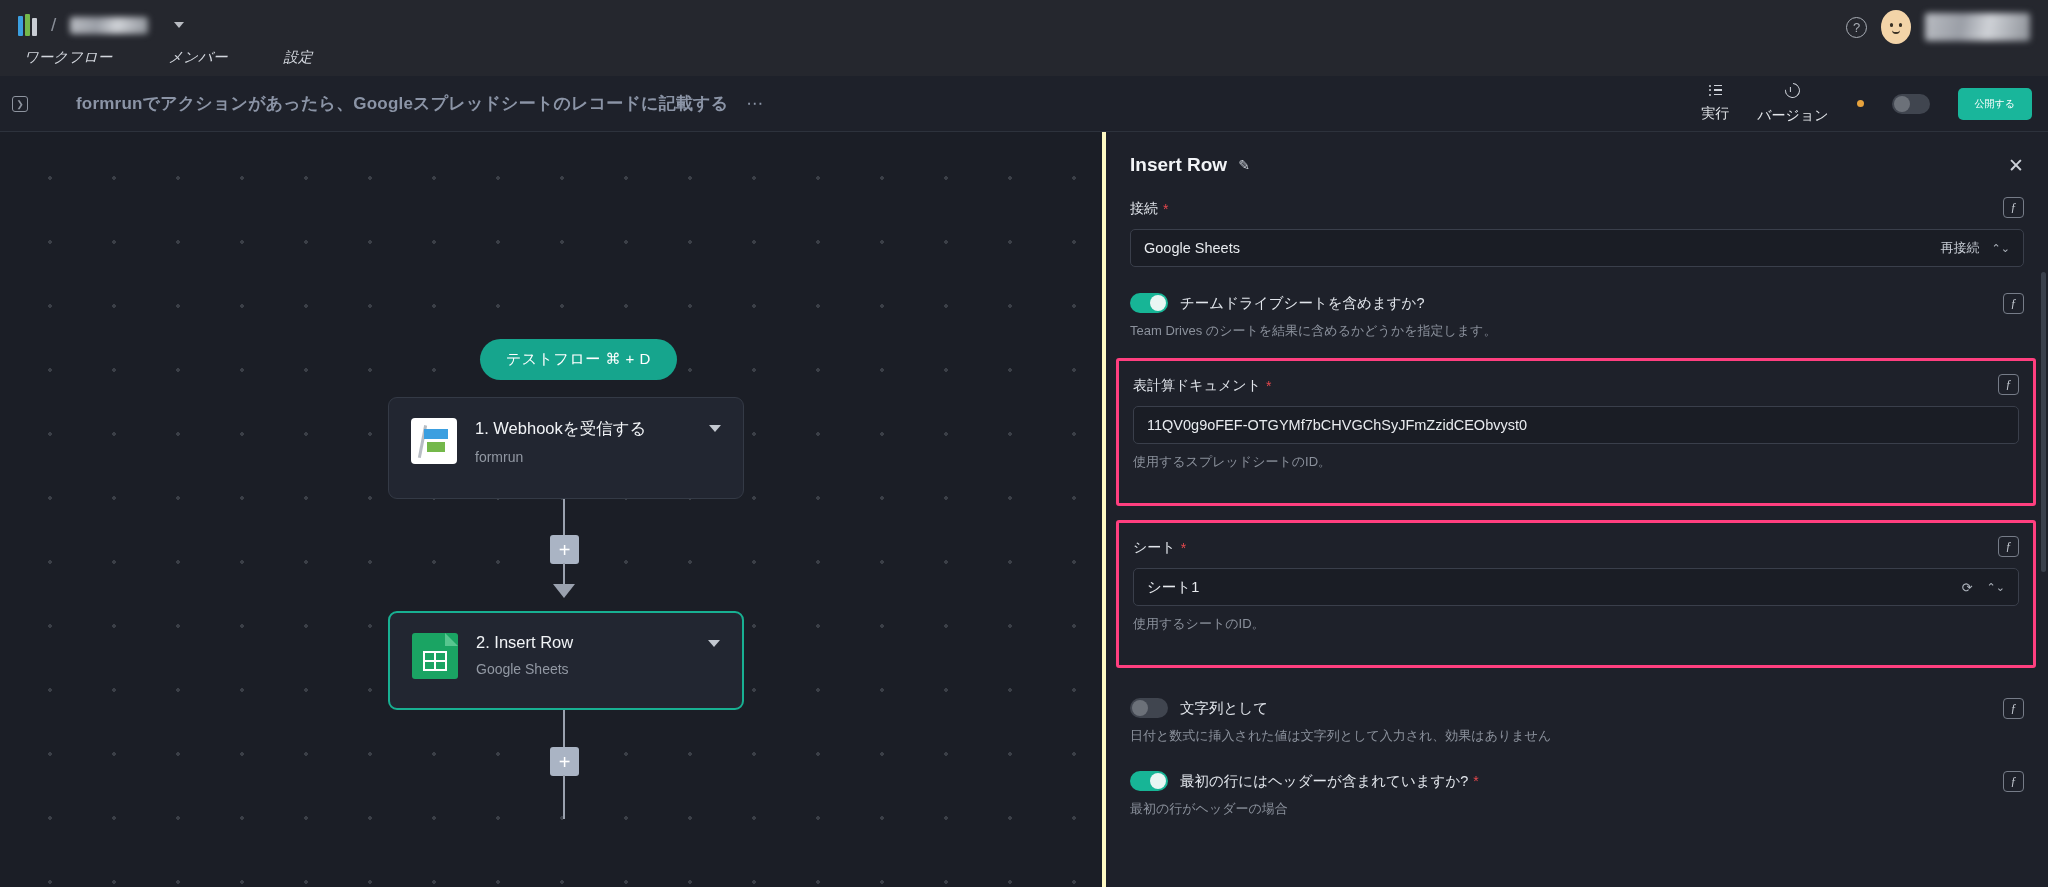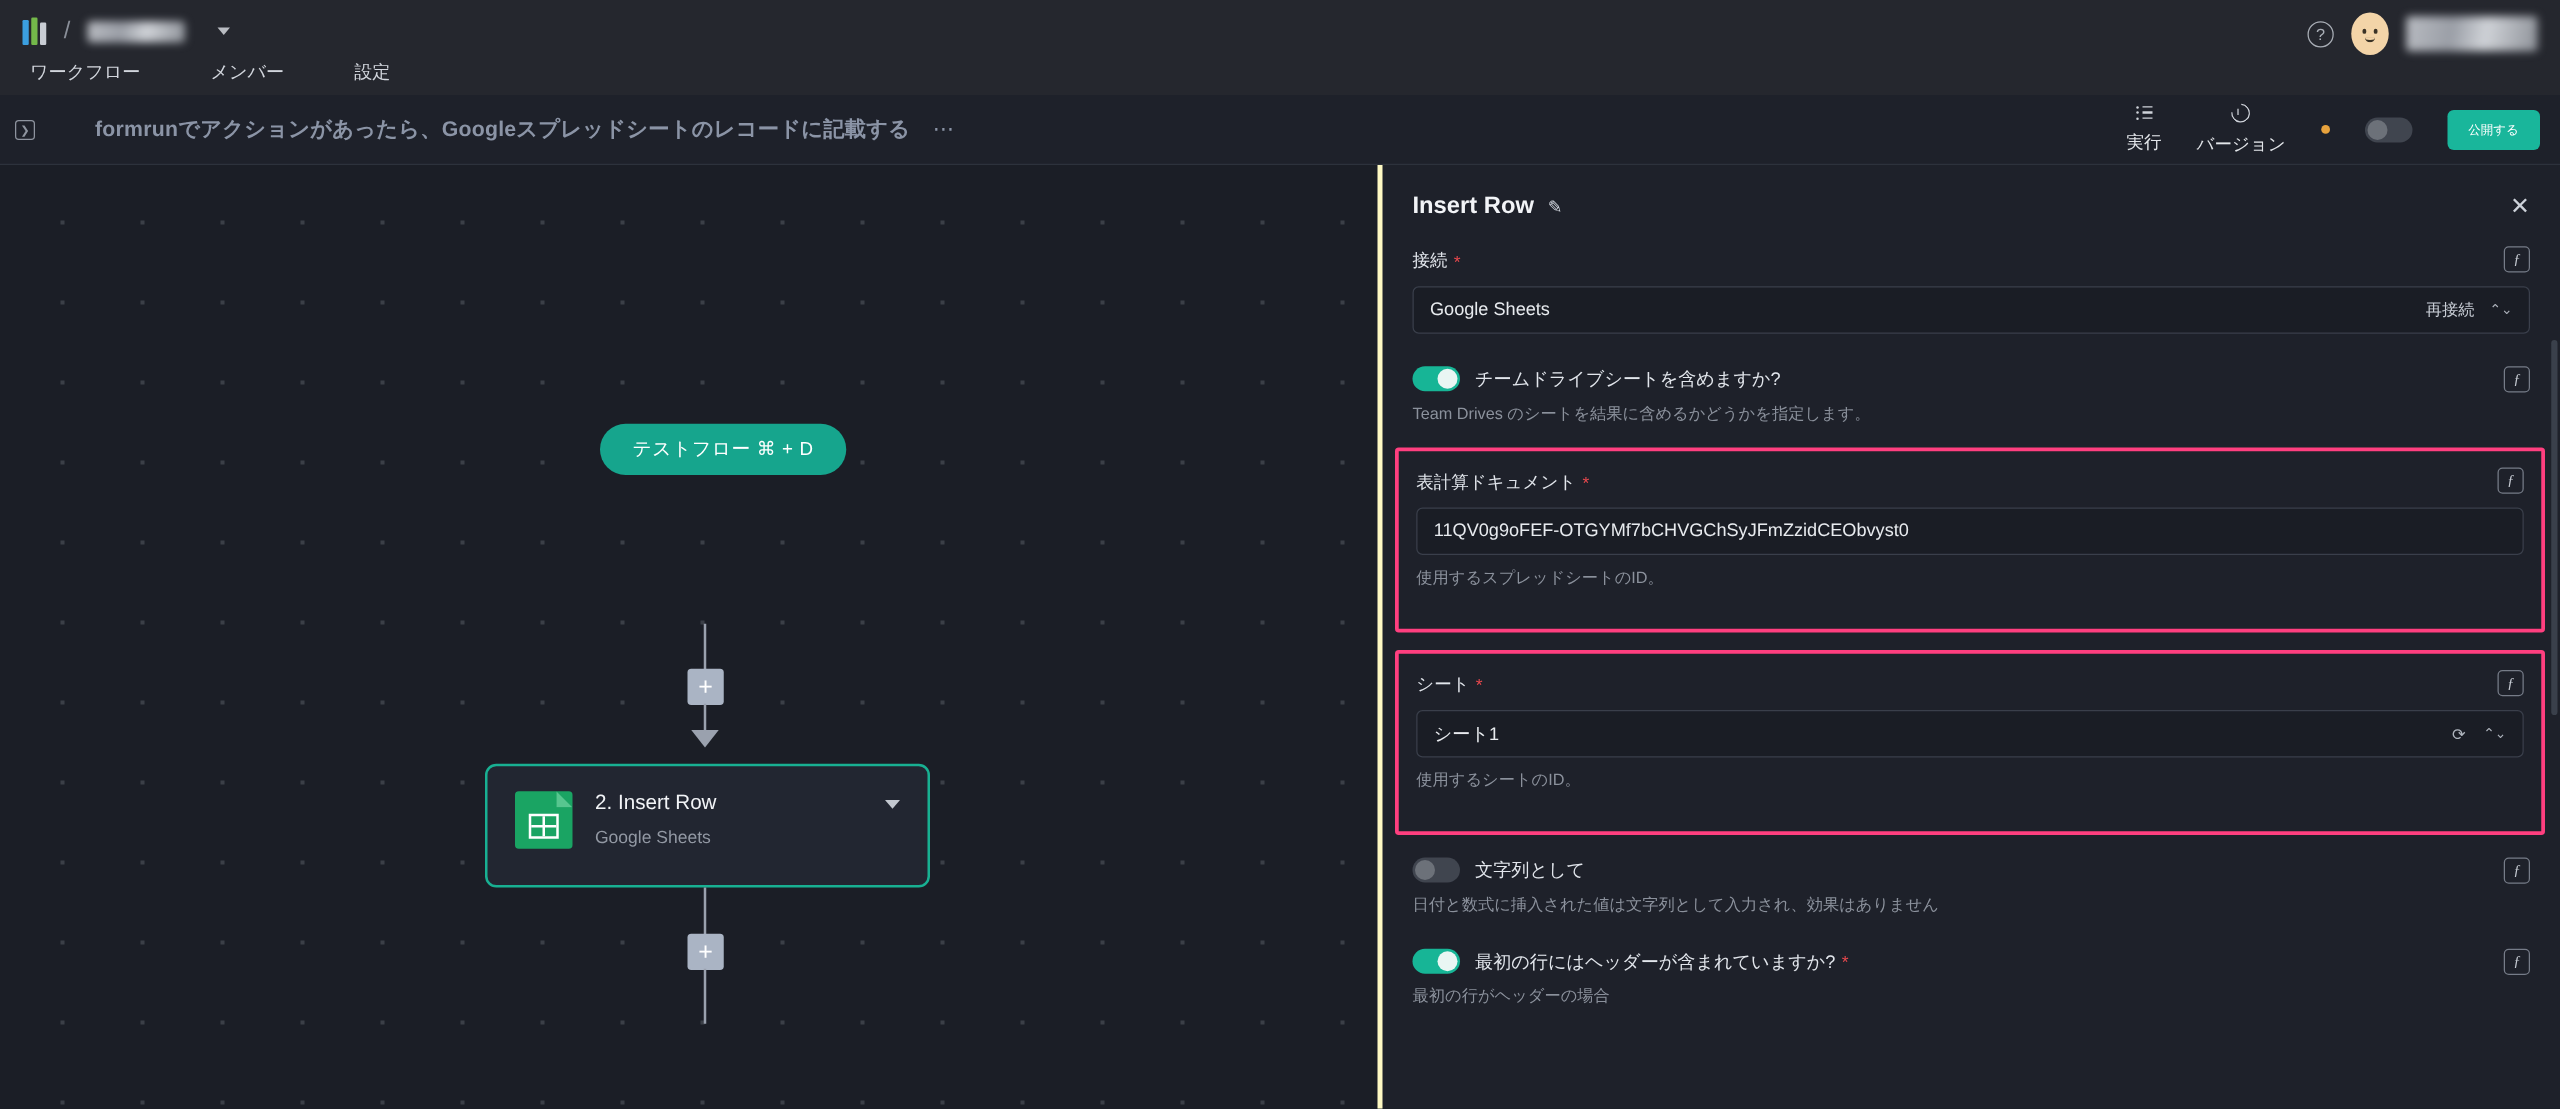--- a/index.html
+++ b/index.html
@@ -33,21 +33,21 @@
   .redact-team { width: 78px; height: 17px; }
   .chev-down {
     width: 0; height: 0; border-left: 5px solid transparent;
     border-right: 5px solid transparent; border-top: 6px solid #b9bcc2;
     margin-left: 16px;
   }
   .navtabs {
     position: absolute; left: 18px; top: 44px;
     display: flex; gap: 44px;
   }
-  .navtab { color: #d2d6dd; font-size: 14.5px; padding: 4px 6px; cursor: pointer; }
+  .navtab { color: #d2d6dd; font-size: 14.5px; padding: 4px 6px; cursor: pointer; font-style: italic; }
   .top-right {
     position: absolute; right: 18px; top: 10px;
     display: flex; align-items: center; gap: 14px;
   }
   .help-icon {
     width: 21px; height: 21px; border-radius: 50%;
     border: 1.4px solid #a9aeb6; color: #a9aeb6;
     font-size: 13px; display: flex; align-items: center; justify-content: center;
     cursor: pointer;
   }
@@ -289,20 +289,34 @@
     <button class="publish-btn">公開する</button>
   </div>
 </div>
 
 <div class="body-wrap">
 
   <div class="canvas">
 
     <button class="testflow-btn">テストフロー  ⌘ + D</button>
 
+    <div class="node node1">
+      <div class="node-row">
+        <div class="node-ico ico-formrun">
+          <span class="fsl"></span>
+            <span class="fbar1"></span>
+            <span class="fbar2"></span>
+        </div>
+        <div class="node-txt">
+          <div class="node-title">1. Webhookを受信する</div>
+          <div class="node-sub">formrun</div>
+        </div>
+        <div class="node-chev"></div>
+      </div>
+    </div>
 
     <div class="edge edge-a"></div>
     <button class="plusbtn plus1">+</button>
     <div class="edge edge-b"></div>
     <div class="arrowhead"></div>
 
     <div class="node node2 selected">
       <div class="node-row">
         <div class="node-ico ico-sheets">
           <span class="corner"></span>
@@ -373,21 +387,21 @@
           <div class="fx-btn">ƒ</div>
           <div class="ctrl">
             <span class="val">シート1</span>
             <span class="refresh-ic">⟳</span>
             <span class="updown">⌃⌄</span>
           </div>
           <div class="hint">使用するシートのID。</div>
         </div>
       </div>
 
-      <div class="toggle-row" style="margin-top:18px">
+      <div class="toggle-row" style="margin-top:30px">
         <div class="sw off"></div>
         <div class="sw-label">文字列として</div>
         <div class="fx-btn" style="top:0">ƒ</div>
       </div>
       <div class="hint">日付と数式に挿入された値は文字列として入力され、効果はありません</div>
 
       <div class="toggle-row">
         <div class="sw on"></div>
         <div class="sw-label">
           <span>最初の行にはヘッダーが含まれていますか?</span>

